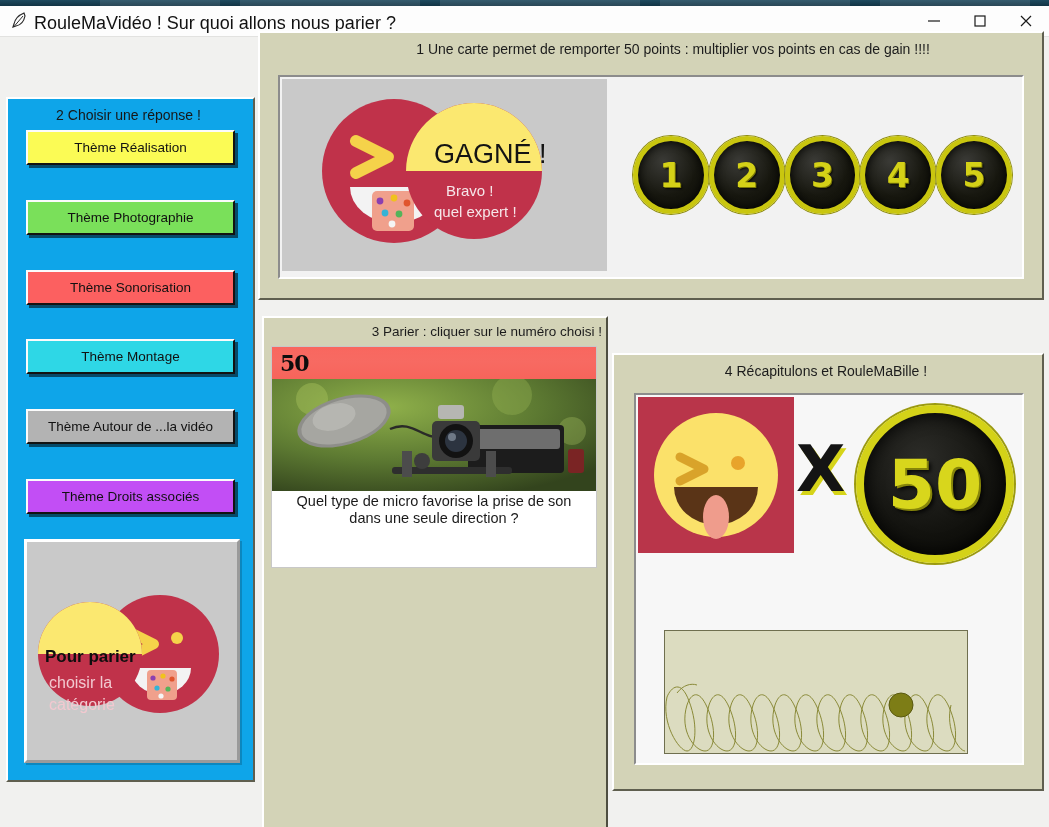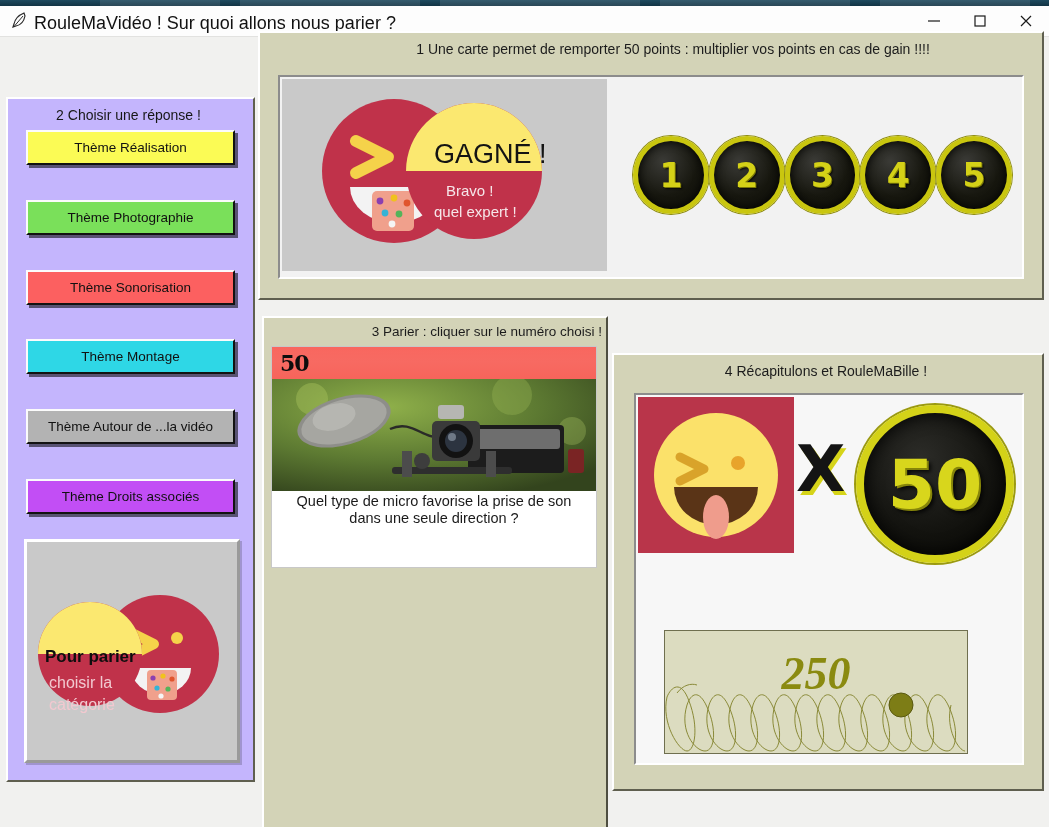--- a/index.html
+++ b/index.html
@@ -21,21 +21,21 @@
     border-bottom:1px solid #e2e2e0;}
   #titlebar .tb-icon{position:absolute;left:11px;top:6px;width:16px;height:17px;}
   #titlebar .tb-title{position:absolute;left:34px;top:7px;font-size:18px;color:#111;white-space:nowrap;}
   .wbtn{position:absolute;top:0;width:46px;height:30px;cursor:default;}
   .wbtn svg{position:absolute;left:50%;top:50%;transform:translate(-50%,-50%);}
   #w-min{right:92px;} #w-max{right:46px;} #w-close{right:0;}
   .grouphdr{text-align:center;font-size:13.5px;color:#1c1c1c;}
 
   
   #sidebar{position:absolute;left:6px;top:91px;width:245px;height:681px;
-    background:#c4b5fd;border:2px solid;border-color:#ffffff #5f5f4f #5f5f4f #ffffff;}
+    background:#0ea5e9;border:2px solid;border-color:#ffffff #5f5f4f #5f5f4f #ffffff;}
   #sidebar .sb-title{position:absolute;left:0;top:8px;width:241px;text-align:center;
     font-size:14px;color:#171717;}
   .theme-btn{position:absolute;left:18px;width:205px;height:31px;
     border:2px solid;border-color:#fbfbfb #121212 #121212 #fbfbfb;
     box-shadow:3px 3px 0 rgba(0,0,0,.55);
     display:flex;align-items:center;justify-content:center;
     font-size:13.5px;color:#111;cursor:default;}
   #tb1{top:31px;background:#fbfb55;}
   #tb2{top:101px;background:#7ae05a;}
   #tb3{top:171px;background:#fc6060;}
@@ -291,21 +291,20 @@
             <path d="M36 90 A42 38 0 0 0 120 90 Z" fill="#5a3417"></path>
             <path d="M66 112 q12 34 24 0 z" fill="#ef9c8c"></path>
             <ellipse cx="78" cy="120" rx="13" ry="22" fill="#ef9c8c"></ellipse>
           </svg>
         </div>
         <div id="xmark">X</div>
         <div id="coin50">50</div>
       </div>
 
       <div id="score-box">
-        <div id="score-val">250</div>
         <svg width="302" height="122" viewBox="0 0 302 122" style="position:absolute;left:0;top:0;">
           <g fill="none" stroke="#8a8a38" stroke-width="1">
             <path d="M2 66 C-4 92 14 120 22 120 C30 120 34 96 24 70 C16 48 6 56 2 66 Z"></path>
             <path d="M22 74 C14 100 30 120 40 120 C50 120 52 98 42 76 C34 58 26 62 22 74 Z"></path>
             <path d="M44 74 C36 100 52 120 62 120 C72 120 74 98 64 76 C56 58 48 62 44 74 Z"></path>
             <path d="M66 74 C58 100 74 120 84 120 C94 120 96 98 86 76 C78 58 70 62 66 74 Z"></path>
             <path d="M88 74 C80 100 96 120 106 120 C116 120 118 98 108 76 C100 58 92 62 88 74 Z"></path>
             <path d="M110 74 C102 100 118 120 128 120 C138 120 140 98 130 76 C122 58 114 62 110 74 Z"></path>
             <path d="M132 74 C124 100 140 120 150 120 C160 120 162 98 152 76 C144 58 136 62 132 74 Z"></path>
             <path d="M154 74 C146 100 162 120 172 120 C182 120 184 98 174 76 C166 58 158 62 154 74 Z"></path>

